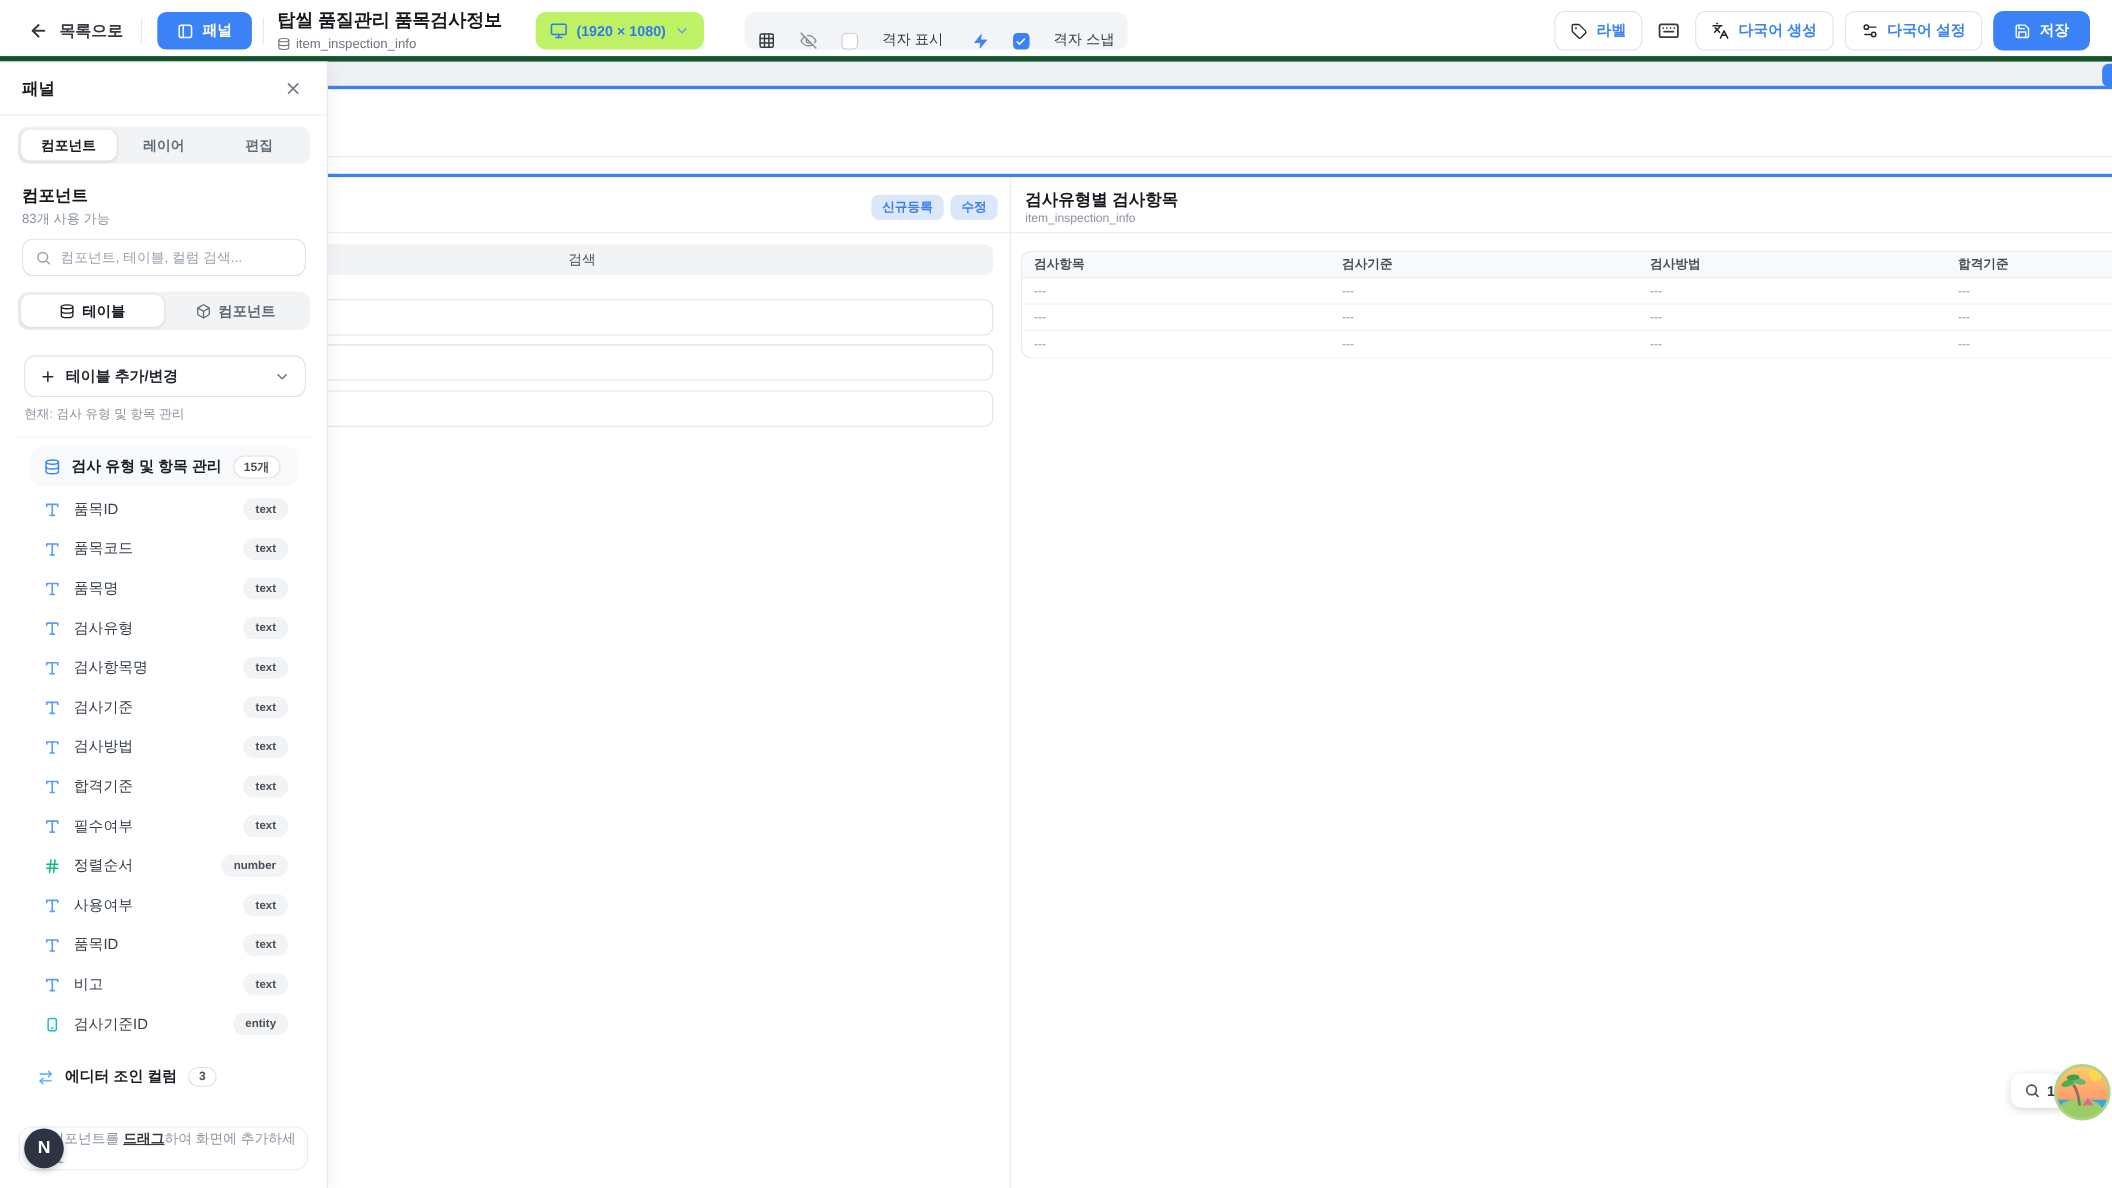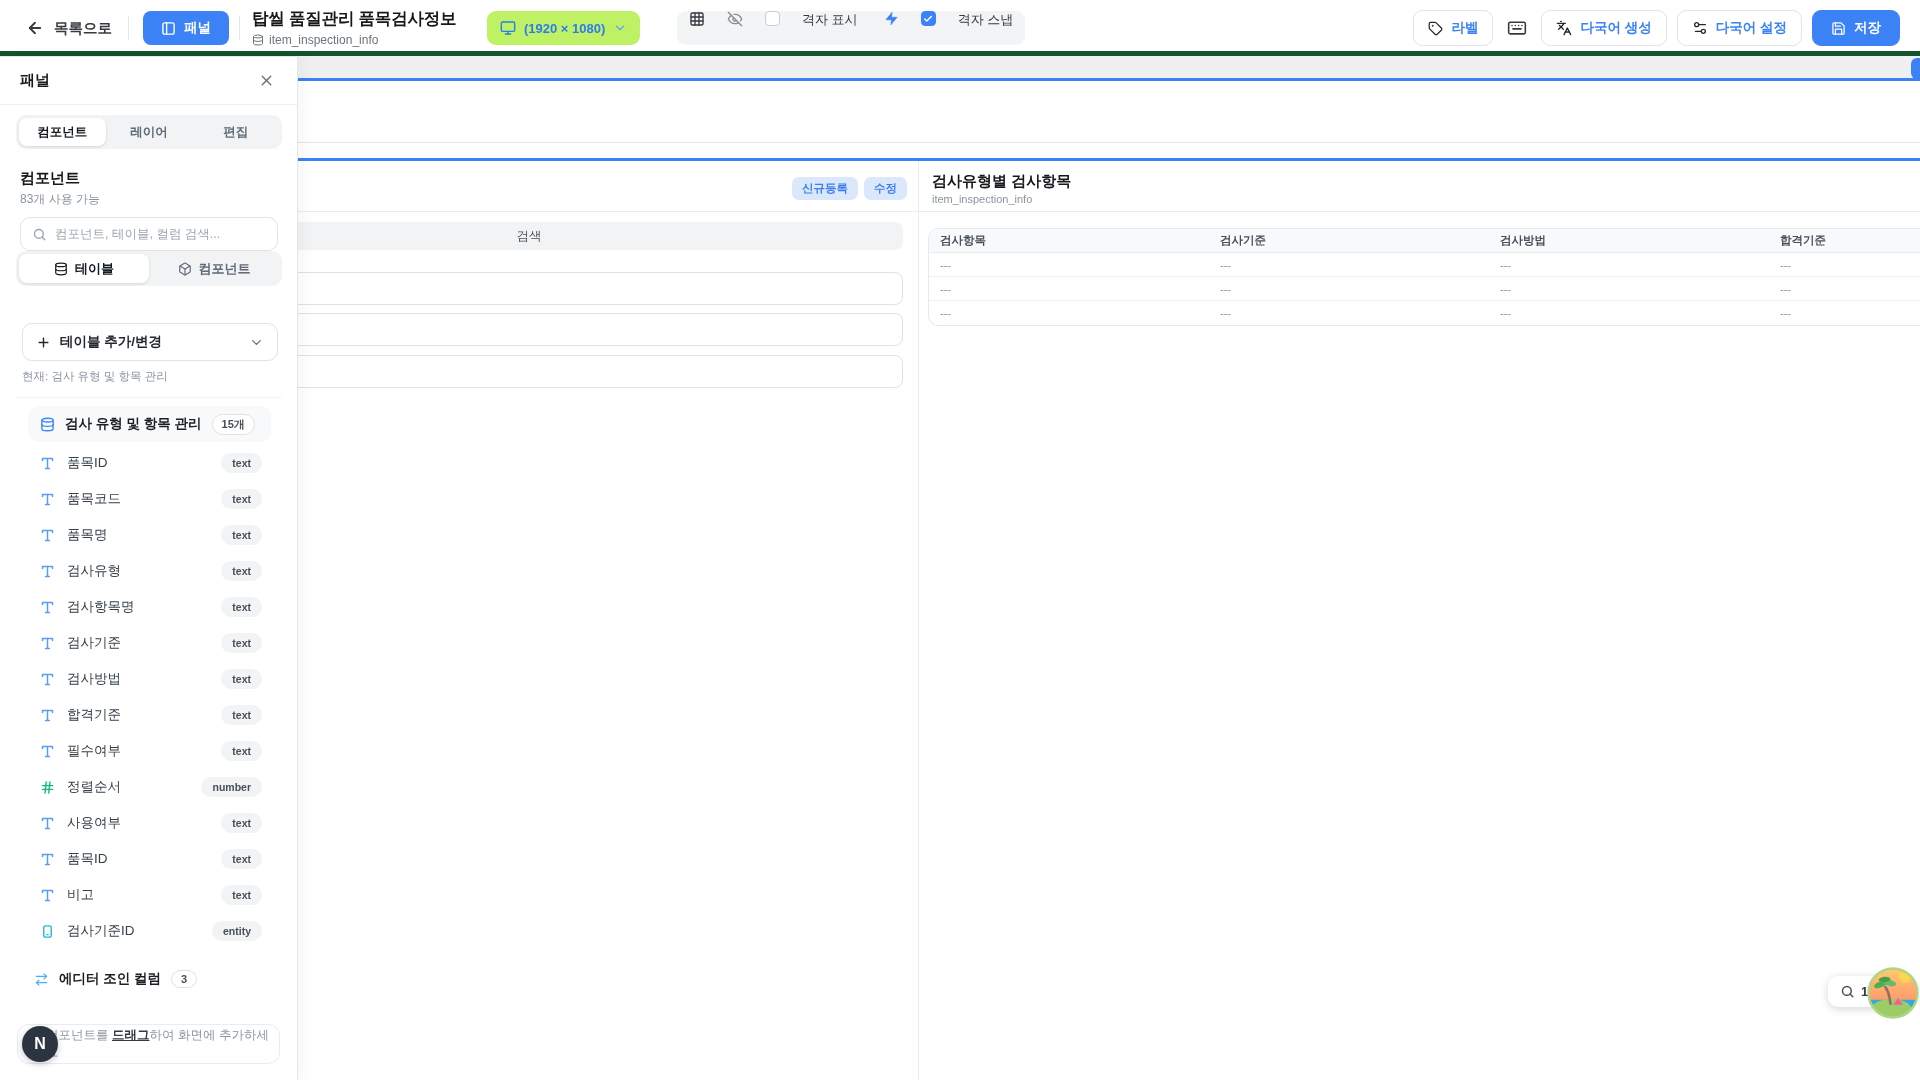--- a/index.html
+++ b/index.html
@@ -17,21 +17,21 @@
     border:none; border-radius:8px; color:#fff; font-size:13.5px; font-weight:600;
     display:flex; align-items:center; justify-content:center; gap:8px; cursor:pointer;
     font-family:inherit; }
   #title-block { position:absolute; left:252px; top:8px; }
   #page-title { font-size:16.5px; font-weight:700; color:#16181c; letter-spacing:-.2px; }
   #page-subtitle { display:flex; align-items:center; gap:5px; margin-top:3px; color:#6c757d; font-size:12px; }
   #size-pill { position:absolute; left:487px; top:11px; height:34px; padding:0 13px; background:#bef264;
     border:none; border-radius:9px; display:flex; align-items:center; gap:8px; color:#2f7af0;
     font-size:13px; font-weight:700; cursor:pointer; font-family:inherit; }
   #grid-pill { position:absolute; left:677px; top:11px; height:34px; padding:0 12px; background:#f2f4f6;
-    border-radius:9px; display:flex; align-items:flex-start; gap:22px; font-size:13px; color:#343a40; }
+    border-radius:9px; display:flex; align-items:flex-end; gap:22px; font-size:13px; color:#343a40; }
   .chk { width:15px; height:15px; border-radius:4px; border:1.5px solid #c6cdd4; background:#fff; cursor:pointer; }
   .chk.on { background:#3b82f6; border-color:#3b82f6; display:flex; align-items:center; justify-content:center; }
   #tb-right { right:20px; gap:10px; }
   .tb-btn { height:36px; padding:0 14px; background:#fff; border:1px solid #dfe3e8; border-radius:9px;
     display:flex; align-items:center; gap:8px; font-size:13.5px; font-weight:600; color:#3b82f6;
     cursor:pointer; font-family:inherit; }
   .tb-btn.primary { background:#3b82f6; border-color:#3b82f6; color:#fff; padding:0 18px; }
   #kbd-btn { border:none; background:transparent; padding:0 4px; cursor:pointer; }
 
   
@@ -83,21 +83,21 @@
     border-radius:10px; padding:3px; display:flex; }
   .p-tab { flex:1; border:none; background:transparent; border-radius:8px; font-size:12.5px; color:#5f6b76;
     cursor:pointer; font-family:inherit; font-weight:600; }
   .p-tab.active { background:#fff; color:#141a20; box-shadow:0 1px 3px rgba(20,30,50,.12); }
   #comp-heading { position:absolute; left:20px; top:112px; font-size:15px; font-weight:700; color:#16181c; }
   #comp-count { position:absolute; left:20px; top:134px; font-size:12px; color:#8a94a0; }
   #panel-search { position:absolute; left:20px; top:160px; width:258px; height:34px; border:1px solid #dfe3e8;
     border-radius:10px; display:flex; align-items:center; gap:8px; padding:0 11px; background:#fff; }
   #panel-search input { border:none; outline:none; flex:1; font-size:12.5px; font-family:inherit; color:#343a40; }
   #panel-search input::placeholder { color:#9aa4ae; }
-  #source-tabs { position:absolute; left:16px; top:194px; width:266px; height:35px; background:#f1f3f5;
+  #source-tabs { position:absolute; left:16px; top:208px; width:266px; height:35px; background:#f1f3f5;
     border-radius:10px; padding:3px; display:flex; }
   .s-tab { flex:1; border:none; background:transparent; border-radius:8px; font-size:13px; font-weight:600;
     color:#5f6b76; cursor:pointer; display:flex; align-items:center; justify-content:center; gap:7px;
     font-family:inherit; }
   .s-tab.active { background:#fff; color:#141a20; box-shadow:0 1px 3px rgba(20,30,50,.12); }
   #add-table-btn { position:absolute; left:22px; top:266px; width:256px; height:38px; background:#fff;
     border:1px solid #dfe3e8; border-radius:10px; display:flex; align-items:center; gap:9px; padding:0 13px;
     font-size:13.5px; font-weight:600; color:#24292f; cursor:pointer; font-family:inherit; }
   #add-table-btn .grow { flex:1; text-align:left; }
   #current-label { position:absolute; left:22px; top:312px; font-size:11.5px; color:#8a94a0; }

